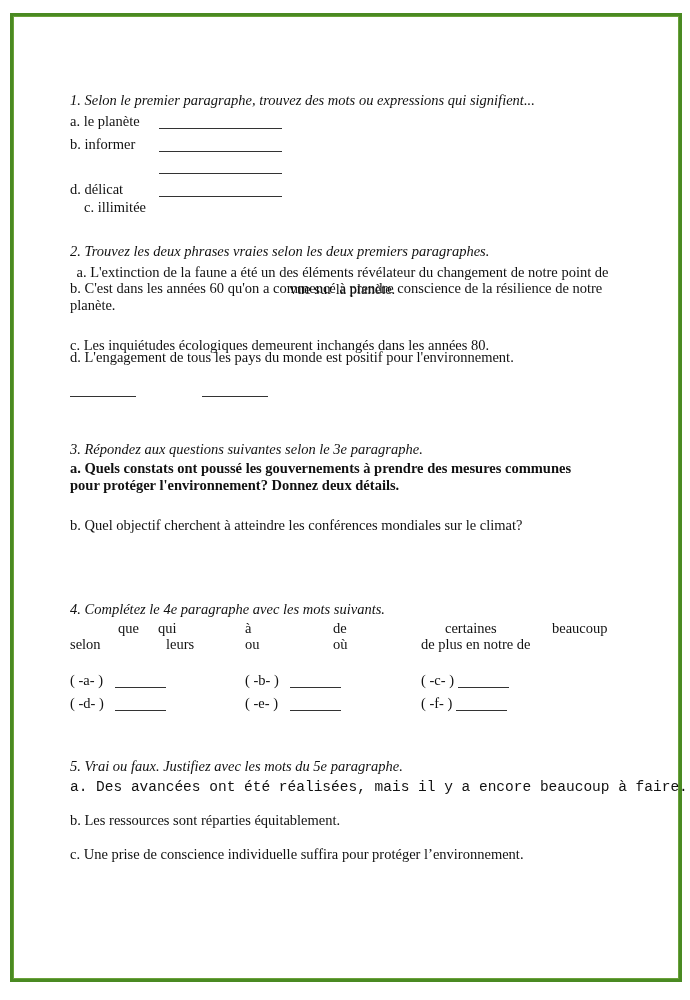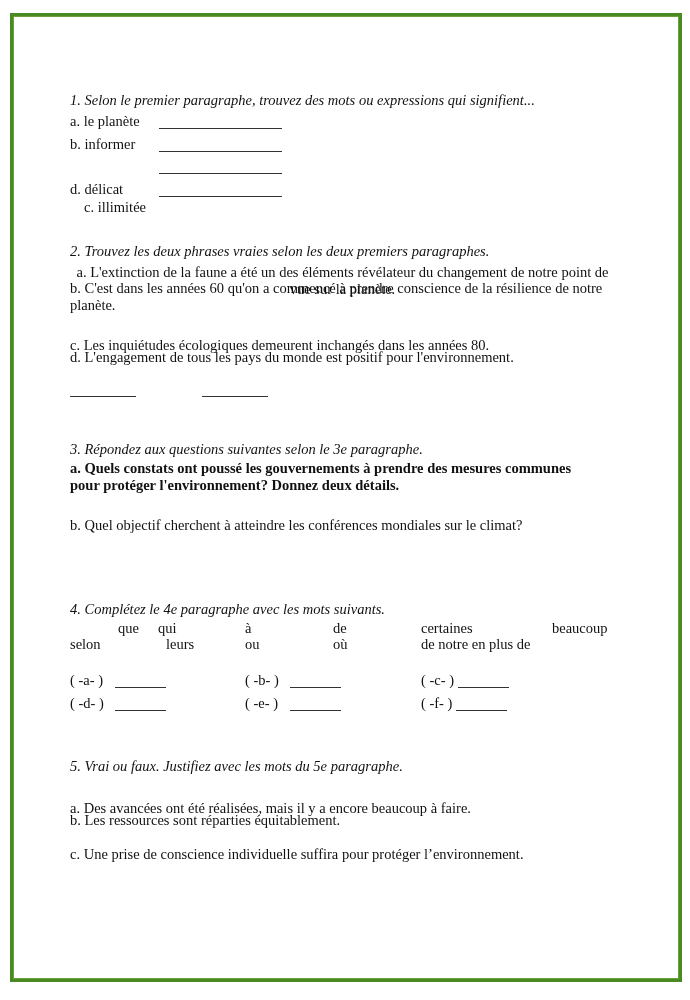--- a/index.html
+++ b/index.html
@@ -55,39 +55,39 @@
 <div class="abs q-title" style="left:70px;top:441px;">3. Répondez aux questions suivantes selon le 3e paragraphe.</div>
 <div class="para" style="top:460px;width:520px;font-weight:bold;">a. Quels constats ont poussé les gouvernements à prendre des mesures communes pour protéger l'environnement? Donnez deux détails.</div>
 <div class="para" style="top:517px;">b. Quel objectif cherchent à atteindre les conférences mondiales sur le climat?</div>
 
 <div class="abs q-title" style="left:70px;top:601px;">4. Complétez le 4e paragraphe avec les mots suivants.</div>
 
 <div class="abs" style="left:70px;top:620px;margin-left:48px;">que</div>
 <div class="abs" style="left:158px;top:620px;">qui</div>
 <div class="abs" style="left:245px;top:620px;">à</div>
 <div class="abs" style="left:333px;top:620px;font-family:Liberation Serif, serif;">de</div>
-<div class="abs" style="left:421px;top:620px;">certaines</div>
+<div class="abs" style="left:445px;top:620px;">certaines</div>
 <div class="abs" style="left:552px;top:620px;">beaucoup</div>
 
 <div class="abs" style="left:70px;top:636px;">selon</div>
 <div class="abs" style="left:166px;top:636px;">leurs</div>
 <div class="abs" style="left:245px;top:636px;">ou</div>
 <div class="abs" style="left:333px;top:636px;">où</div>
-<div class="abs" style="left:421px;top:636px;">de notre en plus de</div>
+<div class="abs" style="left:421px;top:636px;">de plus en notre de</div>
 
 <div class="abs" style="left:70px;top:672px;">( -a- )</div>
 <div class="blank" style="left:115px;top:687px;width:51px;"></div>
 <div class="abs" style="left:245px;top:672px;">( -b- )</div>
 <div class="blank" style="left:290px;top:687px;width:51px;"></div>
 <div class="abs" style="left:421px;top:672px;">( -c- )</div>
 <div class="blank" style="left:458px;top:687px;width:51px;"></div>
 
 <div class="abs" style="left:70px;top:695px;">( -d- )</div>
 <div class="blank" style="left:115px;top:710px;width:51px;"></div>
 <div class="abs" style="left:245px;top:695px;">( -e- )</div>
 <div class="blank" style="left:290px;top:710px;width:51px;"></div>
 <div class="abs" style="left:421px;top:695px;">( -f- )</div>
 <div class="blank" style="left:456px;top:710px;width:51px;"></div>
 
 <div class="abs q-title" style="left:70px;top:758px;">5. Vrai ou faux. Justifiez avec les mots du 5e paragraphe.</div>
-<div class="abs" style="left:70px;top:800px;">a. Des avancées ont été réalisées, mais il y a encore beaucoup à faire.</div>
+<div class="abs" style="left:70px;top:779px;font-family:Liberation Mono, monospace;">a. Des avancées ont été réalisées, mais il y a encore beaucoup à faire.</div>
 <div class="abs" style="left:70px;top:812px;">b. Les ressources sont réparties équitablement.</div>
 <div class="abs" style="left:70px;top:846px;">c. Une prise de conscience individuelle suffira pour protéger l’environnement.</div>
 
 </body></html>

